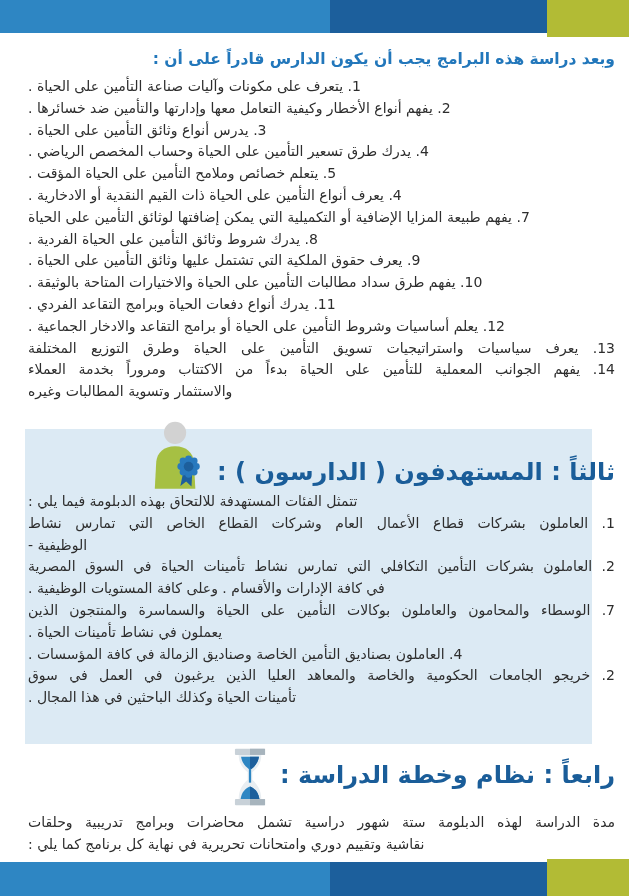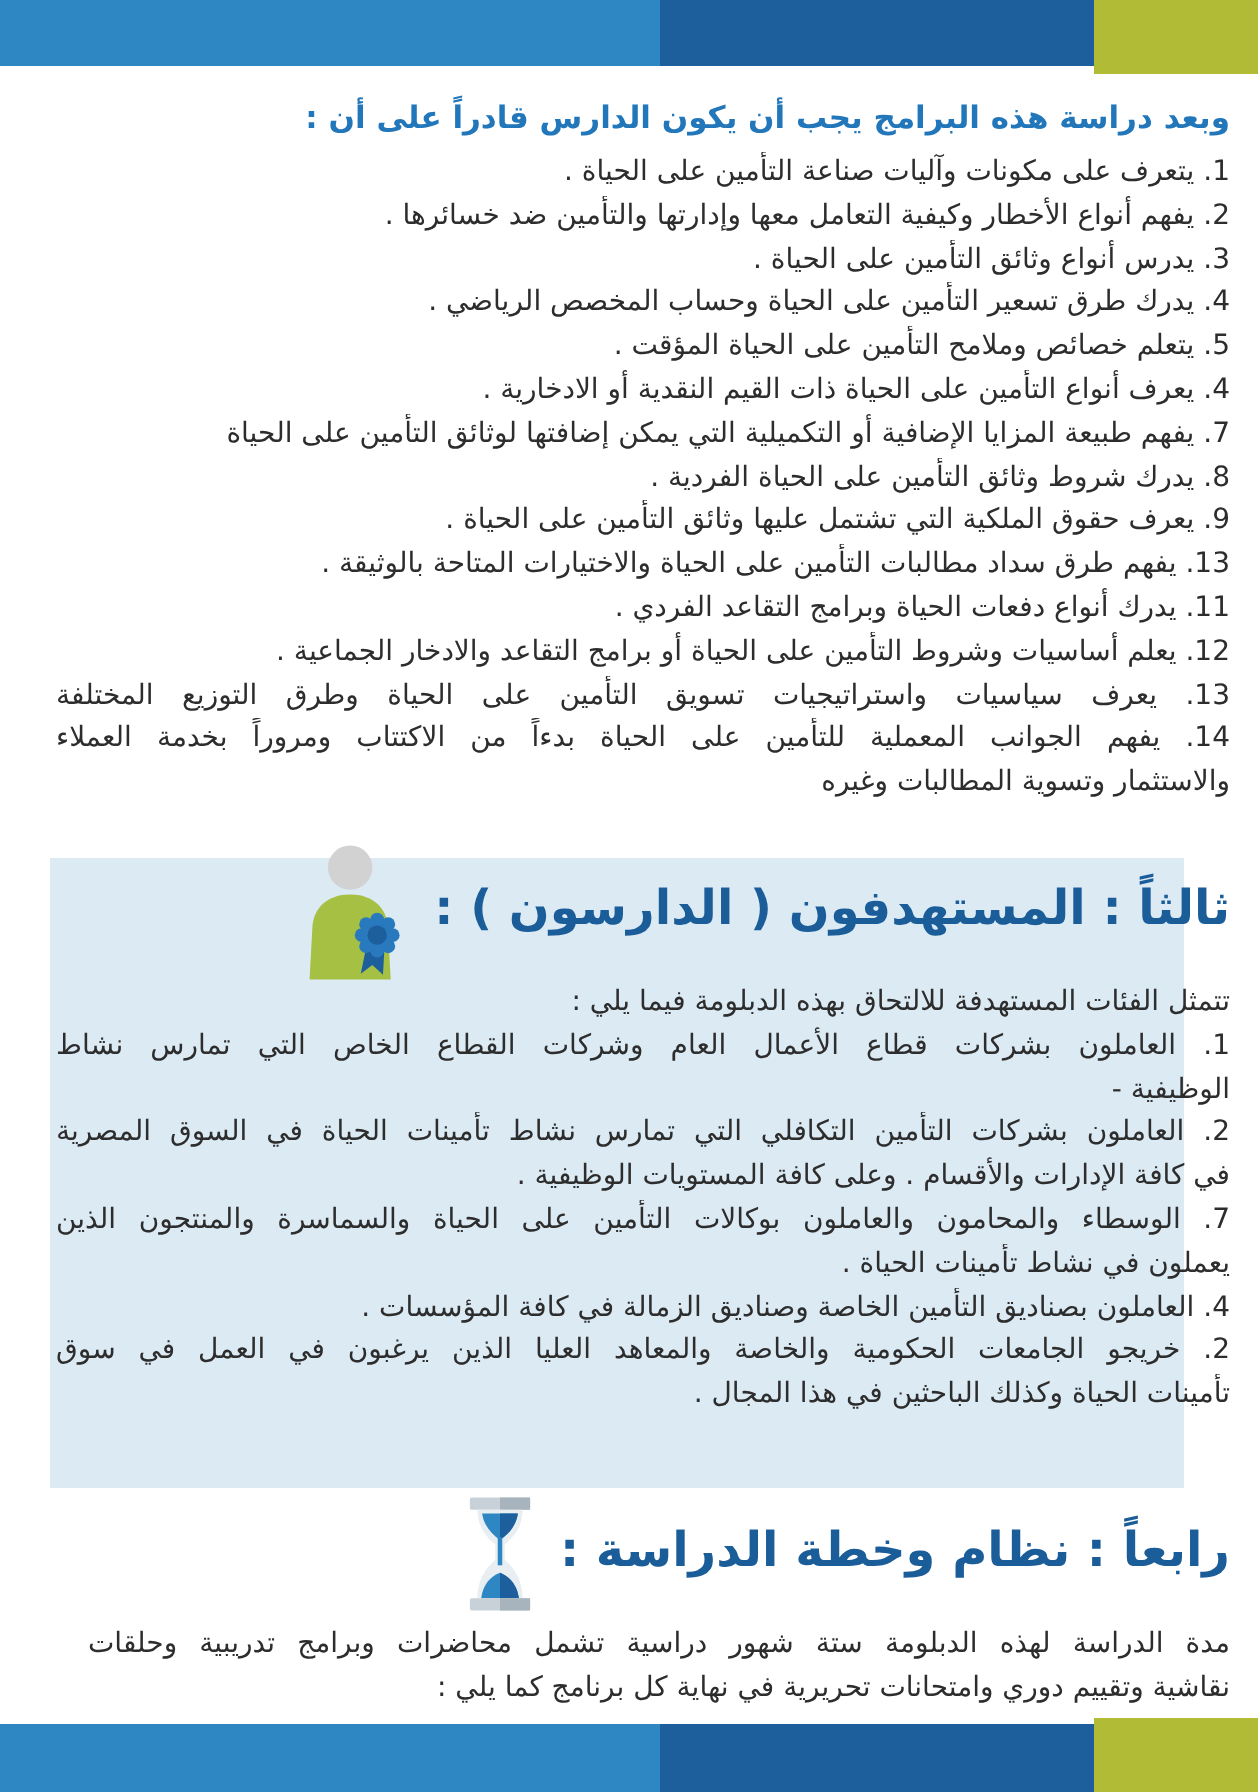--- a/index.html
+++ b/index.html
@@ -24,41 +24,41 @@
   .bar.bottom .seg.green{top:0;}
 
   
   .intro{position:absolute;top:37px;right:0;left:0;padding:10px 14px 0 28px;}
   .intro-heading{
     margin:0 0 5px 0;font-size:15.5px;line-height:24px;
     color:#2277BB;font-weight:bold;
   }
   .line{
     font-size:14px;line-height:21.8px;white-space:nowrap;overflow:hidden;
-    text-align:right;
+    text-align:left;
   }
   .line.just{text-align-last:justify;}
 
   
   .s3{position:absolute;top:429px;left:0;right:0;height:316px;}
   .s3::before{
     content:"";position:absolute;top:0;bottom:1px;left:25px;right:37px;
     background:#DCEAF4;
   }
   .s3-inner{position:relative;padding:0 14px 0 28px;}
-  .s3-header{display:flex;align-items:flex-start;gap:12px;height:60px;}
+  .s3-header{display:flex;align-items:flex-end;gap:12px;height:60px;}
   .sec-title{
     margin:8px 0 0 0;font-size:24px;line-height:34px;
     color:#1A5D99;font-weight:bold;white-space:nowrap;
   }
   .person-icon{margin-top:-7px;flex:0 0 auto;}
   .s3-lead{margin-top:2px;}
 
   
-  .s4{position:absolute;top:746px;left:0;right:0;padding:0 14px 0 28px;margin-left:16px;}
+  .s4{position:absolute;top:746px;left:0;right:0;padding:0 14px 0 28px;}
   .s4-header{display:flex;align-items:flex-start;gap:14px;height:62px;}
   .hourglass-icon{margin-top:2px;flex:0 0 auto;}
   .s4 .sec-title{margin-top:12px;}
   .s4-para{margin-top:4px;}
 </style>
 </head>
 <body>
 
 <div class="bar top">
   <div class="seg light"></div>
@@ -71,21 +71,21 @@
   <div>
     <div class="line">1. يتعرف على مكونات وآليات صناعة التأمين على الحياة .</div>
     <div class="line">2. يفهم أنواع الأخطار وكيفية التعامل معها وإدارتها والتأمين ضد خسائرها .</div>
     <div class="line">3. يدرس أنواع وثائق التأمين على الحياة .</div>
     <div class="line">4. يدرك طرق تسعير التأمين على الحياة وحساب المخصص الرياضي .</div>
     <div class="line">5. يتعلم خصائص وملامح التأمين على الحياة المؤقت .</div>
     <div class="line">4. يعرف أنواع التأمين على الحياة ذات القيم النقدية أو الادخارية .</div>
     <div class="line">7. يفهم طبيعة المزايا الإضافية أو التكميلية التي يمكن إضافتها لوثائق التأمين على الحياة</div>
     <div class="line">8. يدرك شروط وثائق التأمين على الحياة الفردية .</div>
     <div class="line">9. يعرف حقوق الملكية التي تشتمل عليها وثائق التأمين على الحياة .</div>
-    <div class="line">13. يفهم طرق سداد مطالبات التأمين على الحياة والاختيارات المتاحة بالوثيقة .</div>
+    <div class="line">10. يفهم طرق سداد مطالبات التأمين على الحياة والاختيارات المتاحة بالوثيقة .</div>
     <div class="line">11. يدرك أنواع دفعات الحياة وبرامج التقاعد الفردي .</div>
     <div class="line">12. يعلم أساسيات وشروط التأمين على الحياة أو برامج التقاعد والادخار الجماعية .</div>
     <div>
       <div class="line just">13. يعرف سياسيات واستراتيجيات تسويق التأمين على الحياة وطرق التوزيع المختلفة</div>
     </div>
     <div>
       <div class="line just">14. يفهم الجوانب المعملية للتأمين على الحياة بدءاً من الاكتتاب ومروراً بخدمة العملاء</div>
       <div class="line">والاستثمار وتسوية المطالبات وغيره</div>
     </div>
   </div>

